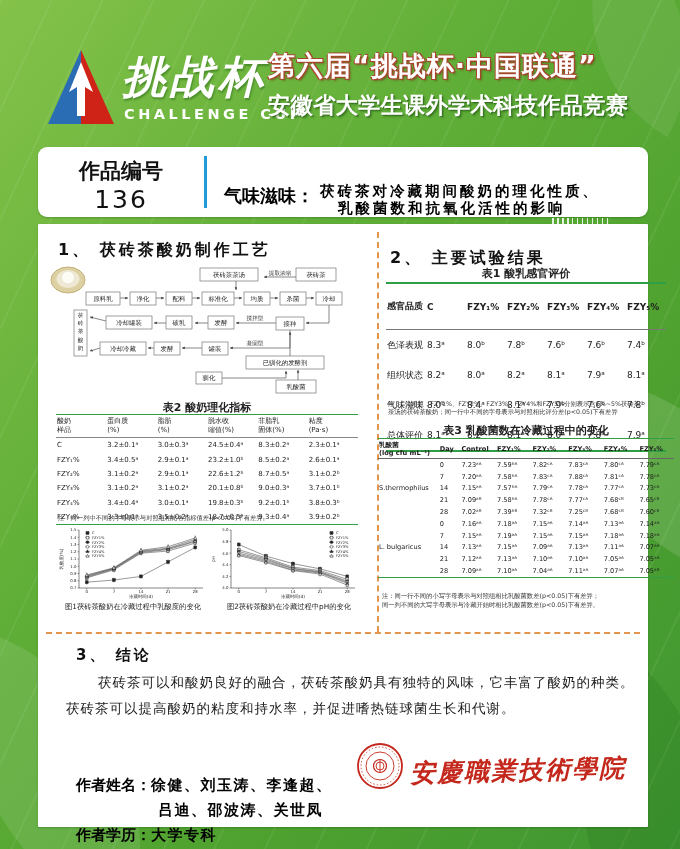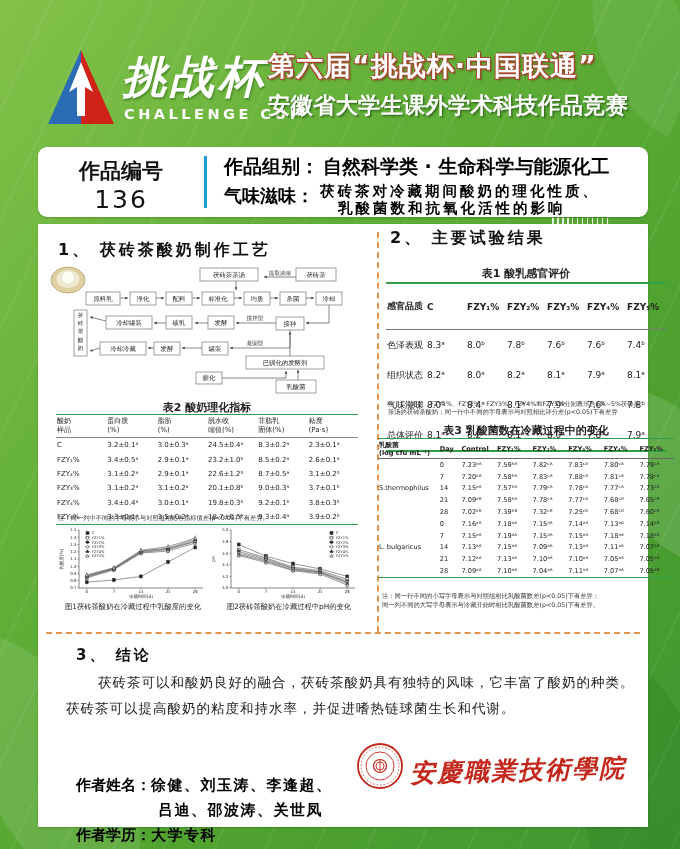--- a/index.html
+++ b/index.html
@@ -87,21 +87,20 @@
     <div class="logo-cn">挑战杯</div>
     <div class="logo-en">CHALLENGE CUP</div>
     <div class="hdr-t1">第六届“挑战杯·中国联通”</div>
     <div class="hdr-t2">安徽省大学生课外学术科技作品竞赛</div>
   </div>
 
   <div class="info-bar">
     <div class="entry-label">作品编号</div>
     <div class="entry-no">136</div>
     <div class="info-divider"></div>
-    <div class="info-group"><span>作品组别：</span><span class="val">自然科学类 · 生命科学与能源化工</span></div>
     <div class="info-name-label">气味滋味：</div>
     <div class="info-name-v1">茯砖茶对冷藏期间酸奶的理化性质、</div>
     <div class="info-name-v2">乳酸菌数和抗氧化活性的影响</div>
   </div>
 
   <div class="barcode"></div>
 
   <div class="main-panel">
     <div class="v-dash"></div>
     <div class="h-dash"></div>
@@ -612,21 +611,21 @@
         <line x1="119" y1="25.4" x2="124" y2="25.4" stroke="#444" stroke-width="0.5"></line>
         <path d="M121.5 23.799999999999997 L123 26.599999999999998 L120 26.599999999999998 Z" fill="#222" stroke="#222" stroke-width="0.5"></path>
         <text x="126" y="26.799999999999997" font-size="3.6" fill="#222">FZY4%</text>
         <line x1="119" y1="30" x2="124" y2="30" stroke="#444" stroke-width="0.5"></line>
         <path d="M121.5 28.4 L123 31.2 L120 31.2 Z" fill="#fff" stroke="#222" stroke-width="0.5"></path>
         <text x="126" y="31.4" font-size="3.6" fill="#222">FZY5%</text>
       </svg>
     <div class="fig-caption" style="left:14px;top:378px;width:162px;">图1茯砖茶酸奶在冷藏过程中乳酸度的变化</div>
     <div class="fig-caption" style="left:170px;top:378px;width:162px;">图2茯砖茶酸奶在冷藏过程中pH的变化</div>
 
-    <div class="sec-title" style="left:352px;top:4px;">2、 主要试验结果</div>
+    <div class="sec-title" style="left:352px;top:24px;">2、 主要试验结果</div>
     <div class="tbl-title" style="left:348px;top:42px;width:280px;">表1 酸乳感官评价</div>
     <div class="t1wrap">
       <table class="sci" id="table1-grid">
           <thead>
             <tr>
               <th>感官品质</th>
               <th>C</th>
               <th>FZY₁%</th>
               <th>FZY₂%</th>
               <th>FZY₃%</th>

